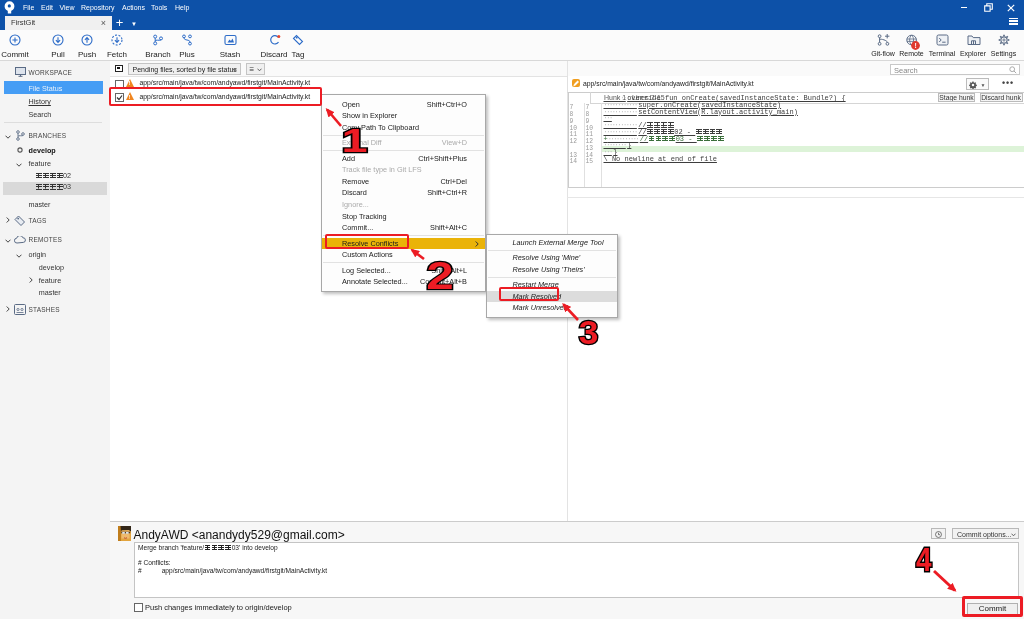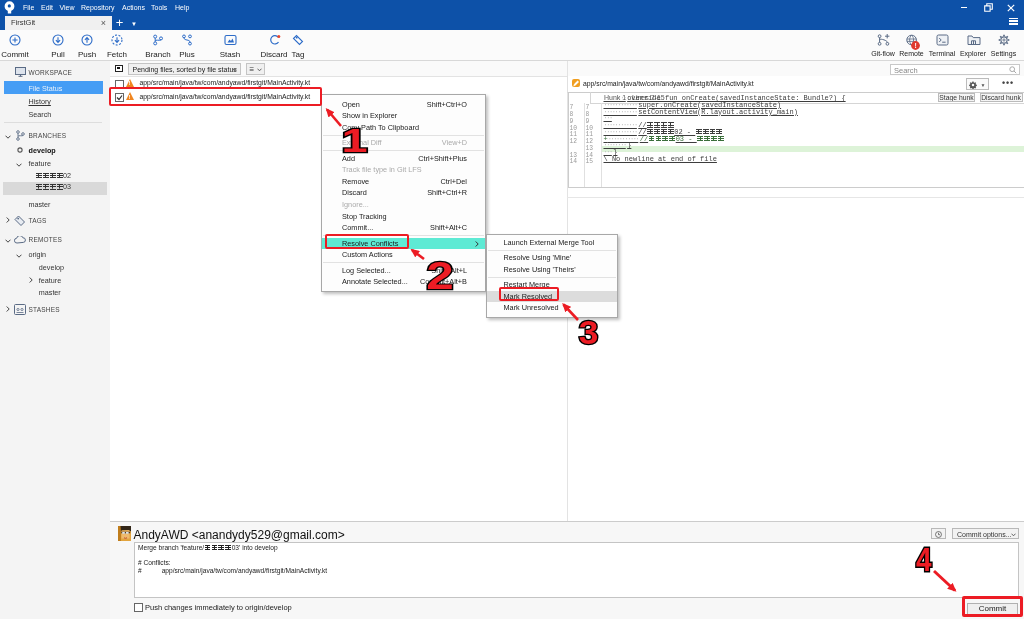--- a/index.html
+++ b/index.html
@@ -34,21 +34,21 @@
   .warntri{position:absolute;width:0;height:0;border-left:4.5px solid transparent;border-right:4.5px solid transparent;border-bottom:8px solid #f08621;}
   .warntri:after{content:"!";position:absolute;left:-1.5px;top:1.5px;font-size:6px;color:#fff;font-weight:bold;}
   .fpath{position:absolute;font-size:6.8px;color:#1a1a1a;}
   
   #cmenu{left:321px;top:93.5px;width:165px;background:#fdfdfd;border:1px solid #a8a8a8;box-shadow:2px 2px 3px rgba(0,0,0,0.25);padding:4.2px 0 3px 0;box-sizing:border-box;}
   #cmenu .mi{position:relative;height:11.6px;line-height:11.6px;font-size:7.3px;color:#1a1a1a;padding-left:20px;}
   #cmenu .mi .sc{position:absolute;right:18px;top:0;}
   #cmenu .mi.dis{color:#aaa;}
   #cmenu .sep{height:0;border-top:1px solid #e2e2e2;margin:1.4px 1px;}
   #smenu{left:485.5px;top:233.7px;width:132px;background:#fdfdfd;border:1px solid #a8a8a8;box-shadow:2px 2px 3px rgba(0,0,0,0.25);padding:2px 0 3px 0;box-sizing:border-box;}
-  #smenu .mi{position:relative;height:11.6px;line-height:11.6px;font-size:7.3px;color:#1a1a1a;padding-left:17px;}
+  #smenu .mi{position:relative;height:11.6px;line-height:11.6px;font-size:7.3px;color:#1a1a1a;padding-left:26px;font-style:italic;}
   #smenu .sep{height:0;border-top:1px solid #e2e2e2;margin:1.4px 1px;}
   
   #diffhdr{left:567px;top:75.5px;width:457px;height:16px;background:#fff;border-bottom:1px solid #d5d5d5;border-left:1px solid #e0e0e0;}
   #hunkbox{left:567.5px;top:91.5px;width:456.5px;height:96px;background:#fff;border:1px solid #ccc;border-right:none;box-sizing:border-box;}
   .gbtn{position:absolute;font-size:6.8px;color:#333;background:#f5f5f5;border:1px solid #bbb;text-align:center;box-sizing:border-box;white-space:nowrap;overflow:hidden;}
   .code{position:absolute;left:36px;font-family:"Liberation Mono",monospace;font-size:7px;line-height:6.78px;white-space:pre;color:#3d3d3d;}
   .ws{color:#bfbfbf;letter-spacing:-1.42px;margin-right:1.42px;}
   .lno{position:absolute;font-family:"Liberation Mono",monospace;font-size:6.3px;color:#9a9a9a;}
   
   #bottompanel{left:110px;top:521px;width:914px;height:98px;background:#f7f7f7;border-top:1px solid #ccc;}
@@ -424,21 +424,21 @@
     <div class="mi dis">External Diff<span class="sc">View+D</span></div>
     <div class="sep"></div>
     <div class="mi">Add<span class="sc">Ctrl+Shift+Plus</span></div>
     <div class="mi dis">Track file type in Git LFS</div>
     <div class="mi">Remove<span class="sc">Ctrl+Del</span></div>
     <div class="mi">Discard<span class="sc">Shift+Ctrl+R</span></div>
     <div class="mi dis">Ignore...</div>
     <div class="mi">Stop Tracking</div>
     <div class="mi">Commit...<span class="sc">Shift+Alt+C</span></div>
     <div class="sep"></div>
-    <div class="mi" style="background:#5eead4">Resolve Conflicts<svg style="position:absolute;right:6px;top:3.2px" width="4" height="6" viewBox="0 0 4 6">
+    <div class="mi" style="background:#eab308">Resolve Conflicts<svg style="position:absolute;right:6px;top:3.2px" width="4" height="6" viewBox="0 0 4 6">
           <path d="M0.7 0.5 L3.2 3 L0.7 5.5" fill="none" stroke="#333" stroke-width="1"></path>
         </svg></div>
     <div class="mi">Custom Actions</div>
     <div class="sep"></div>
     <div class="mi">Log Selected...<span class="sc">Shift+Alt+L</span></div>
     <div class="mi">Annotate Selected...<span class="sc">Commit+Alt+B</span></div>
   </div>
   <div class="abs" id="smenu">
     <div class="mi">Launch External Merge Tool</div>
     <div class="sep"></div>

